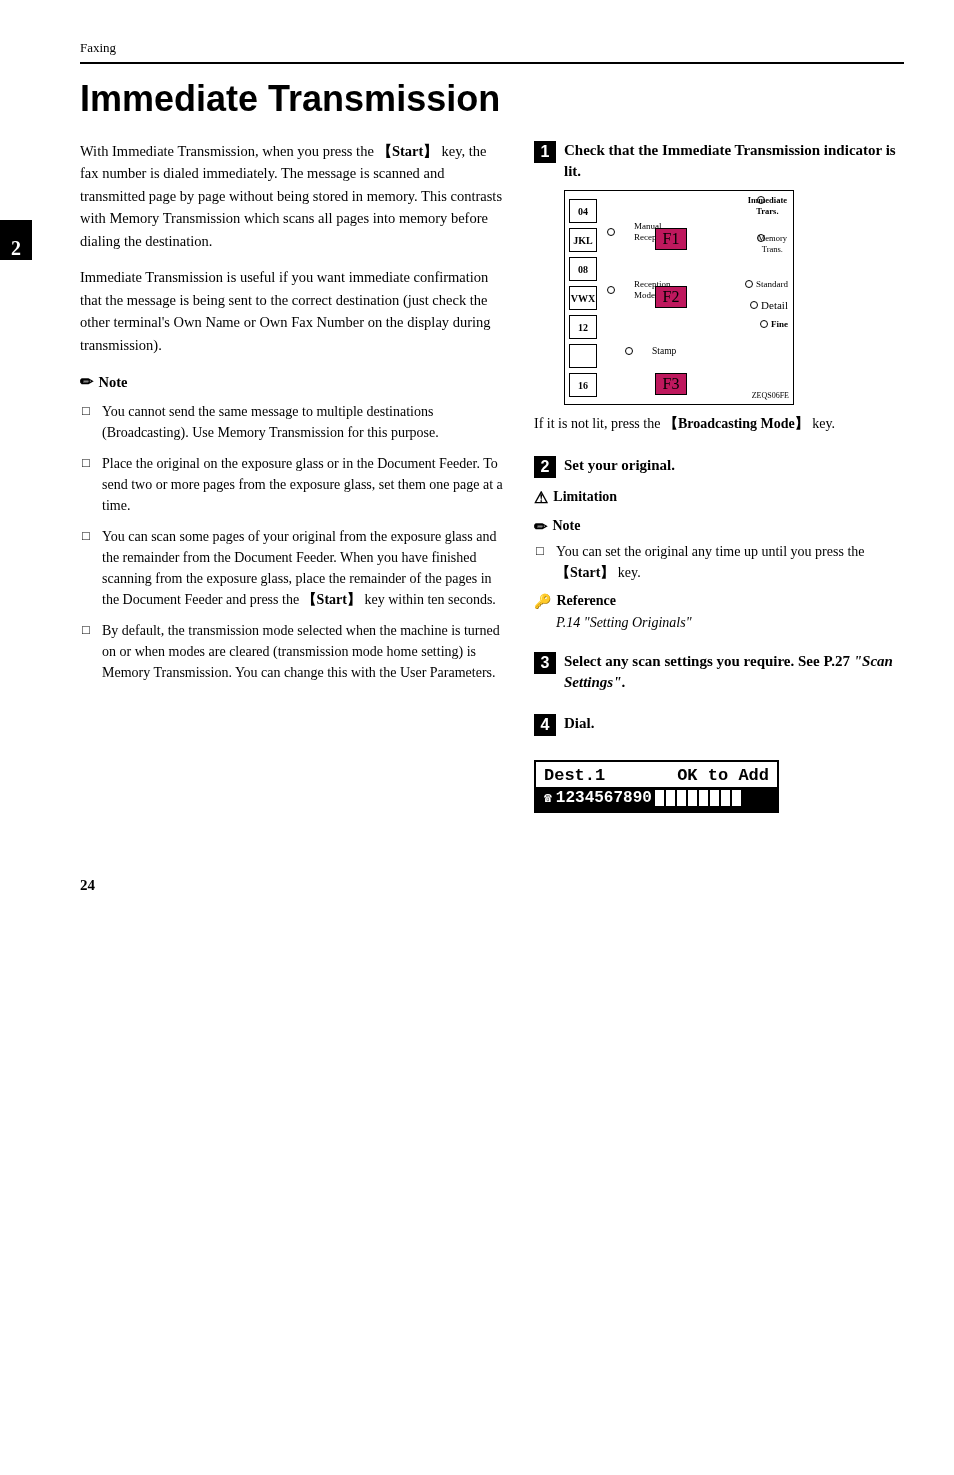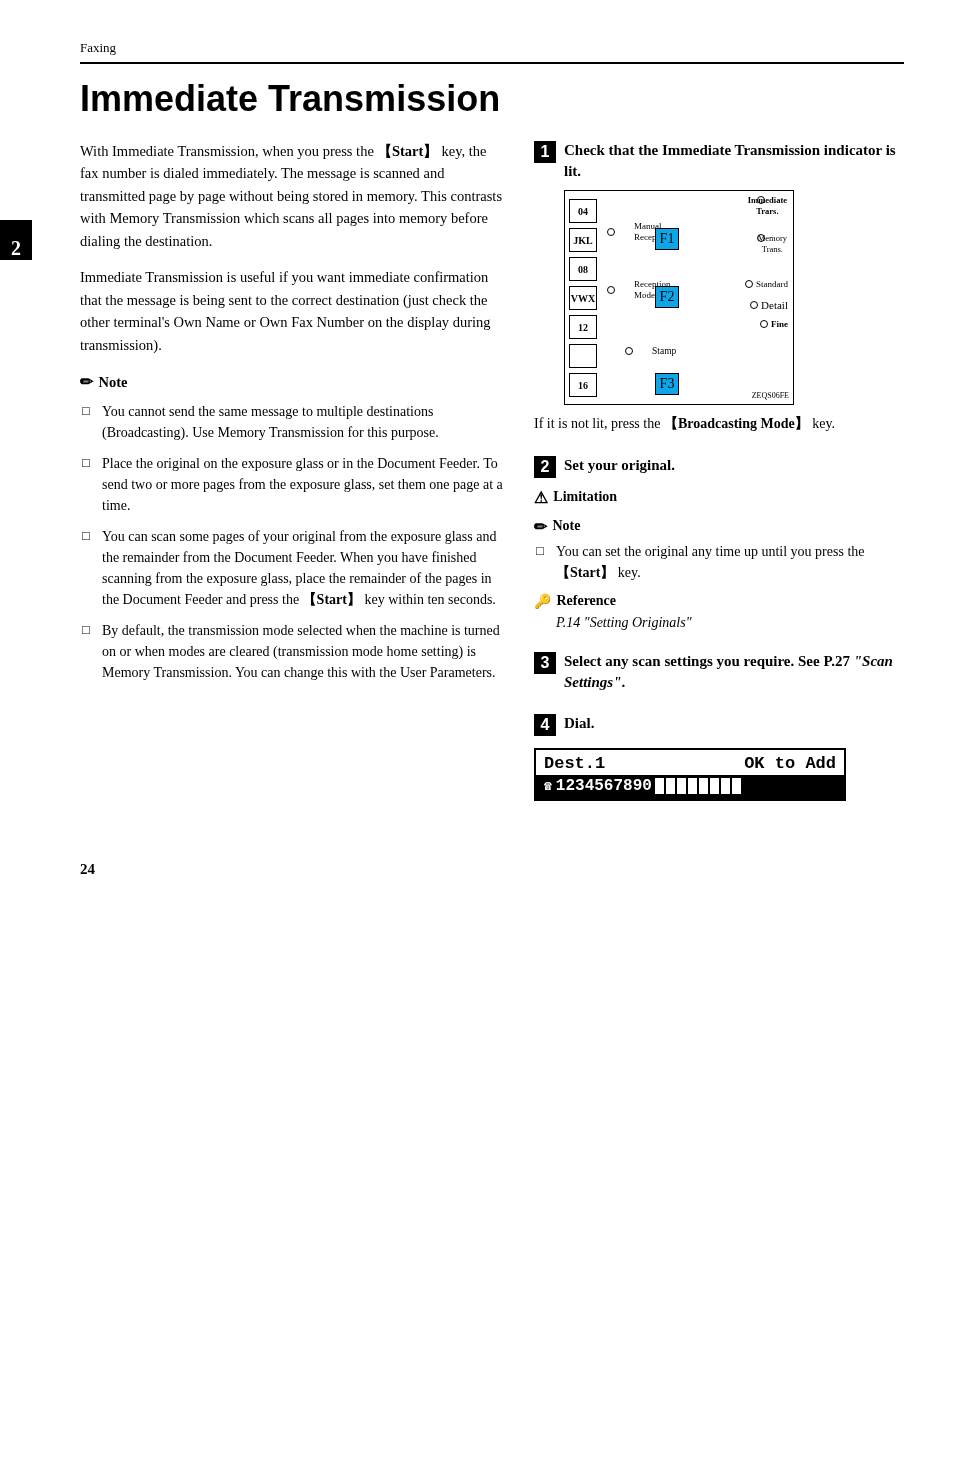--- a/index.html
+++ b/index.html
@@ -187,28 +187,28 @@
     .row-btn-jkl { top: 37px; }
     .row-btn-08 { top: 66px; }
     .row-btn-vwx { top: 95px; }
     .row-btn-12 { top: 124px; }
     .row-btn-blank1 { top: 153px; }
     .row-btn-16 { top: 182px; }
 
     
     .fn-btn {
       position: absolute;
-      width: 24px;
+      width: 32px;
       height: 22px;
       border: 1.5px solid #000;
       display: flex;
       align-items: center;
       justify-content: center;
-      font-size: 14px;
-      background: #0ea5e9;
+      font-size: 16px;
+      background: #be185d;
     }
 
     .fn-f1 { left: 90px; top: 37px; }
     .fn-f2 { left: 90px; top: 95px; }
     .fn-f3 { left: 90px; top: 182px; }
 
     
     .radio-group {
       position: absolute;
       font-size: 9.5px;
@@ -253,22 +253,22 @@
 
     .reception-mode-group {
       position: absolute;
       left: 42px;
       top: 88px;
     }
 
     
     .dial-display {
       border: 2px solid #000;
-      margin: 12px 0;
-      width: 312px;
+      margin: 24px 0;
+      width: 245px;
       background: #fff;
       font-family: 'Courier New', Courier, monospace;
     }
 
     .dial-row1 {
       display: flex;
       justify-content: space-between;
       padding: 4px 8px 2px;
       font-size: 17px;
       font-weight: bold;

